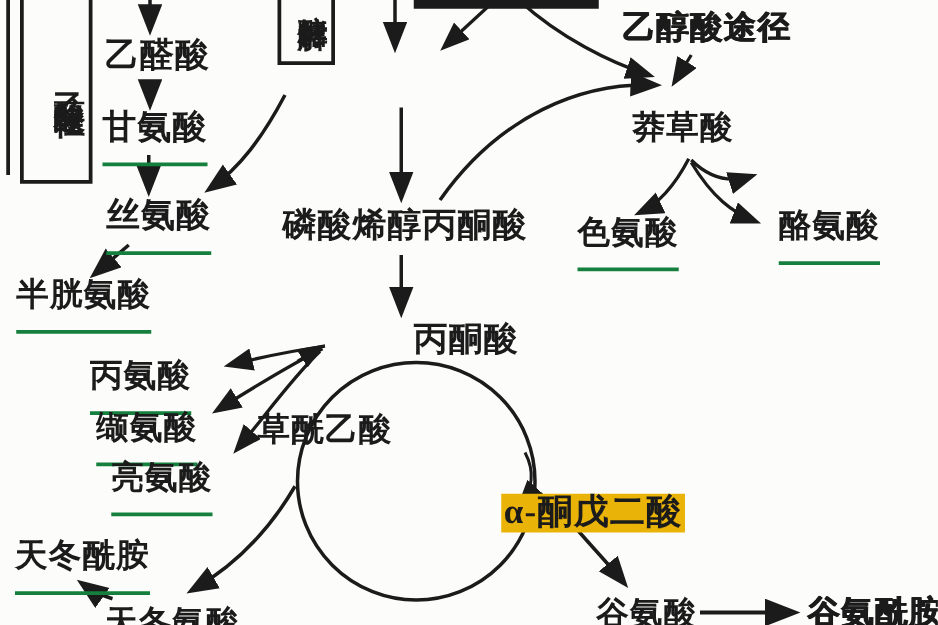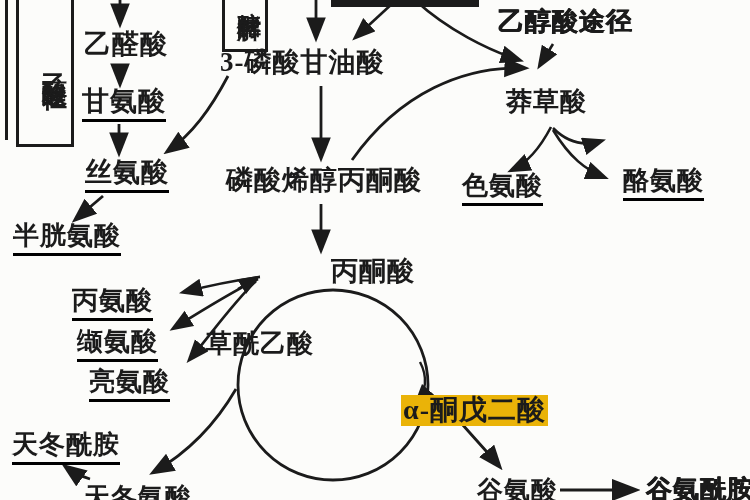--- a/index.html
+++ b/index.html
@@ -8,21 +8,21 @@
     background:#fcfcfa;
     font-family:"Liberation Serif","DejaVu Serif",serif;
   }
   #stage{position:absolute;left:0;top:0;width:750px;height:500px;}
   svg.layer{position:absolute;left:0;top:0;z-index:1;}
   .lbl{
     position:absolute;z-index:2;white-space:nowrap;
     color:#1b1b1b;font-weight:700;font-size:26px;line-height:1.1;
     letter-spacing:1px;
   }
-  .ul{border-bottom:3px solid #000000;padding-bottom:2px;}
+  .ul{border-bottom:3px solid #15803d;padding-bottom:13px;}
   .big{font-size:27px;}
   .heavy{text-shadow:0.6px 0 #1b1b1b, -0.4px 0 #1b1b1b;}
   .vbox{
     position:absolute;z-index:2;border:3.5px solid #1b1b1b;
     color:#1b1b1b;font-weight:700;
     writing-mode:vertical-rl;text-orientation:upright;
     text-align:center;letter-spacing:3px;
     background:transparent;
   }
   #glycolate-box{left:16px;top:-27px;width:52px;height:166px;font-size:25px;padding-top:2px;}
@@ -90,21 +90,20 @@
   <div class="vbox" id="glycolysis-box">
     <span>糖酵解</span>
   </div>
   <div id="top-band"></div>
 
   <div class="lbl big" style="left:84px;top:30px;">乙醛酸</div>
   <div class="lbl big ul" style="left:82px;top:87px;">甘氨酸</div>
   <div class="lbl ul" style="left:13px;top:222px;">半胱氨酸</div>
   <div class="lbl big ul" style="left:85px;top:158px;">丝氨酸</div>
 
-  <div class="lbl big" style="left:220px;top:48px;">3-磷酸甘油酸</div>
   <div class="lbl heavy" style="left:498px;top:8px;">乙醇酸途径</div>
   <div class="lbl" style="left:506px;top:88px;">莽草酸</div>
   <div class="lbl ul" style="left:462px;top:172px;">色氨酸</div>
   <div class="lbl ul" style="left:623px;top:167px;">酪氨酸</div>
 
   <div class="lbl big" style="left:226px;top:166px;">磷酸烯醇丙酮酸</div>
   <div class="lbl big" style="left:284px;top:257px;margin-left:47px;">丙酮酸</div>
 
   <div class="lbl ul" style="left:72px;top:287px;">丙氨酸</div>
   <div class="lbl ul" style="left:77px;top:328px;">缬氨酸</div>

